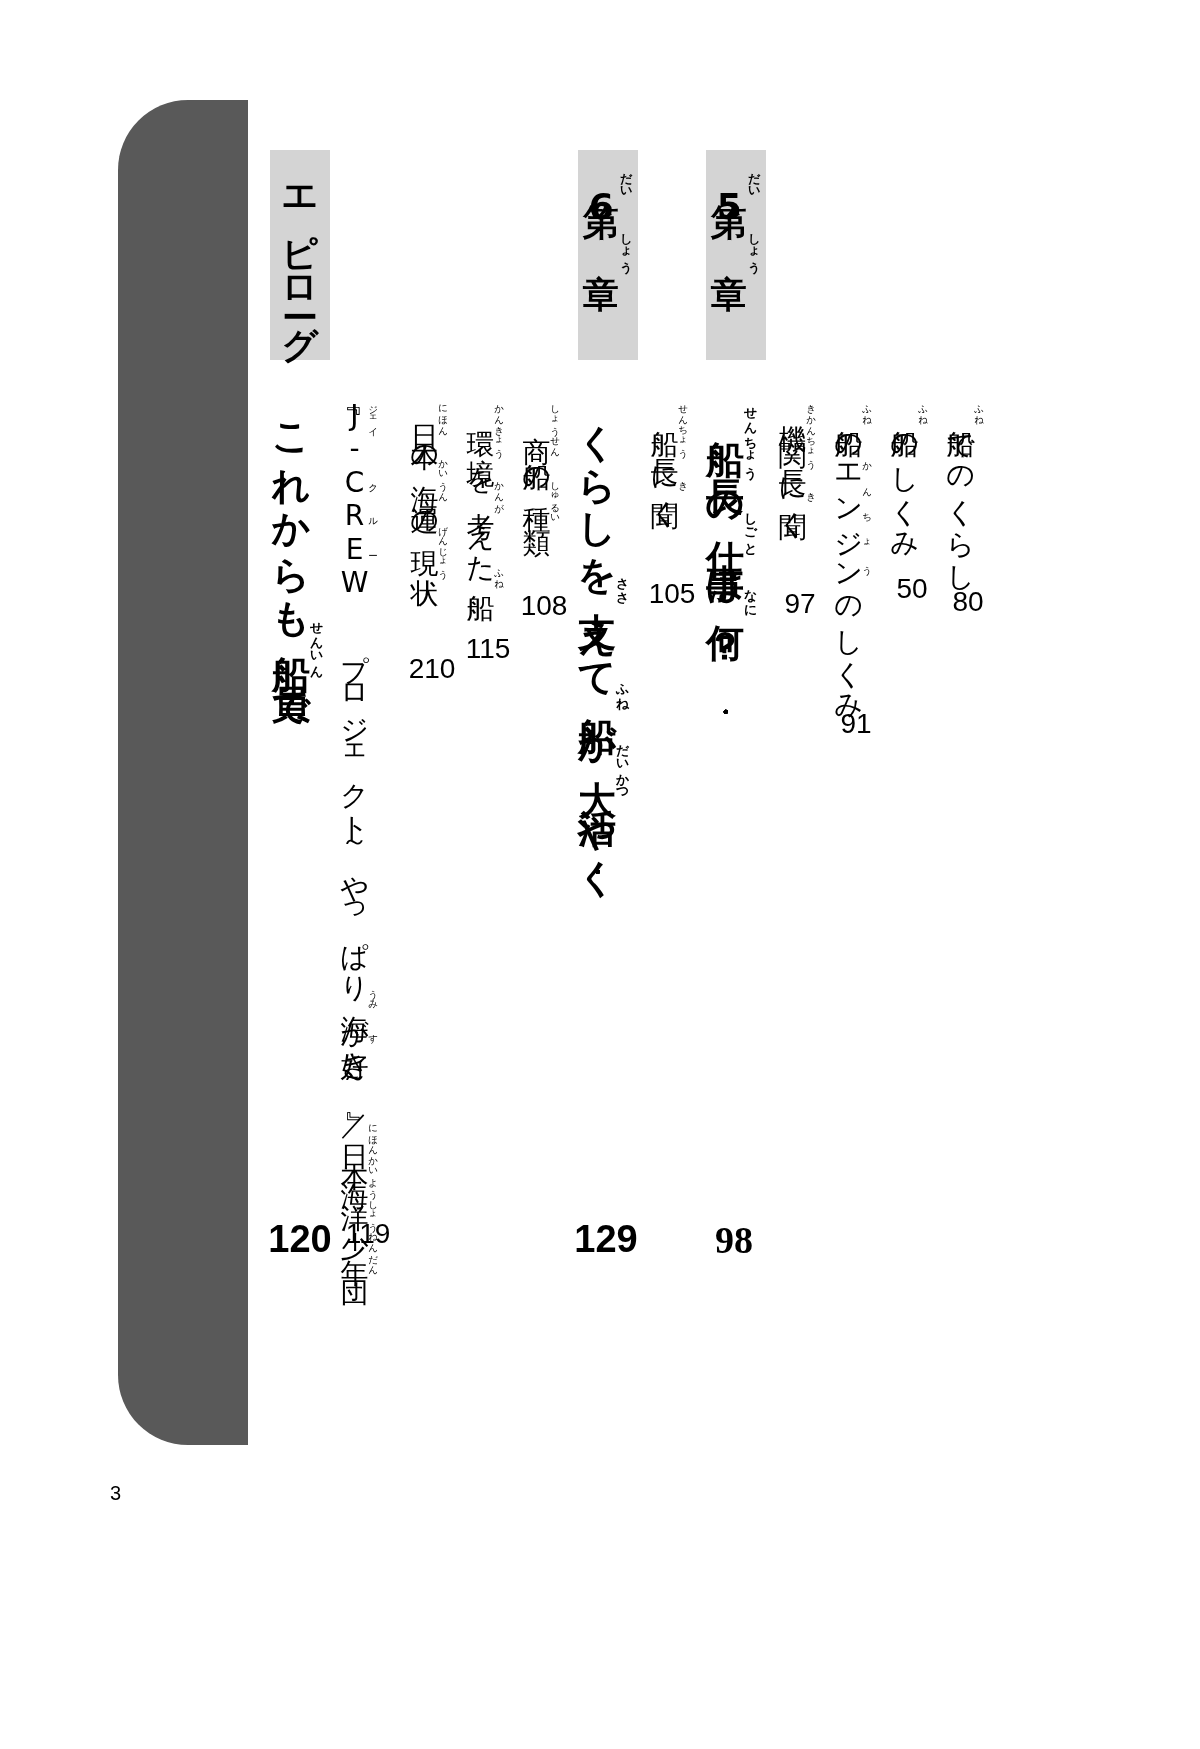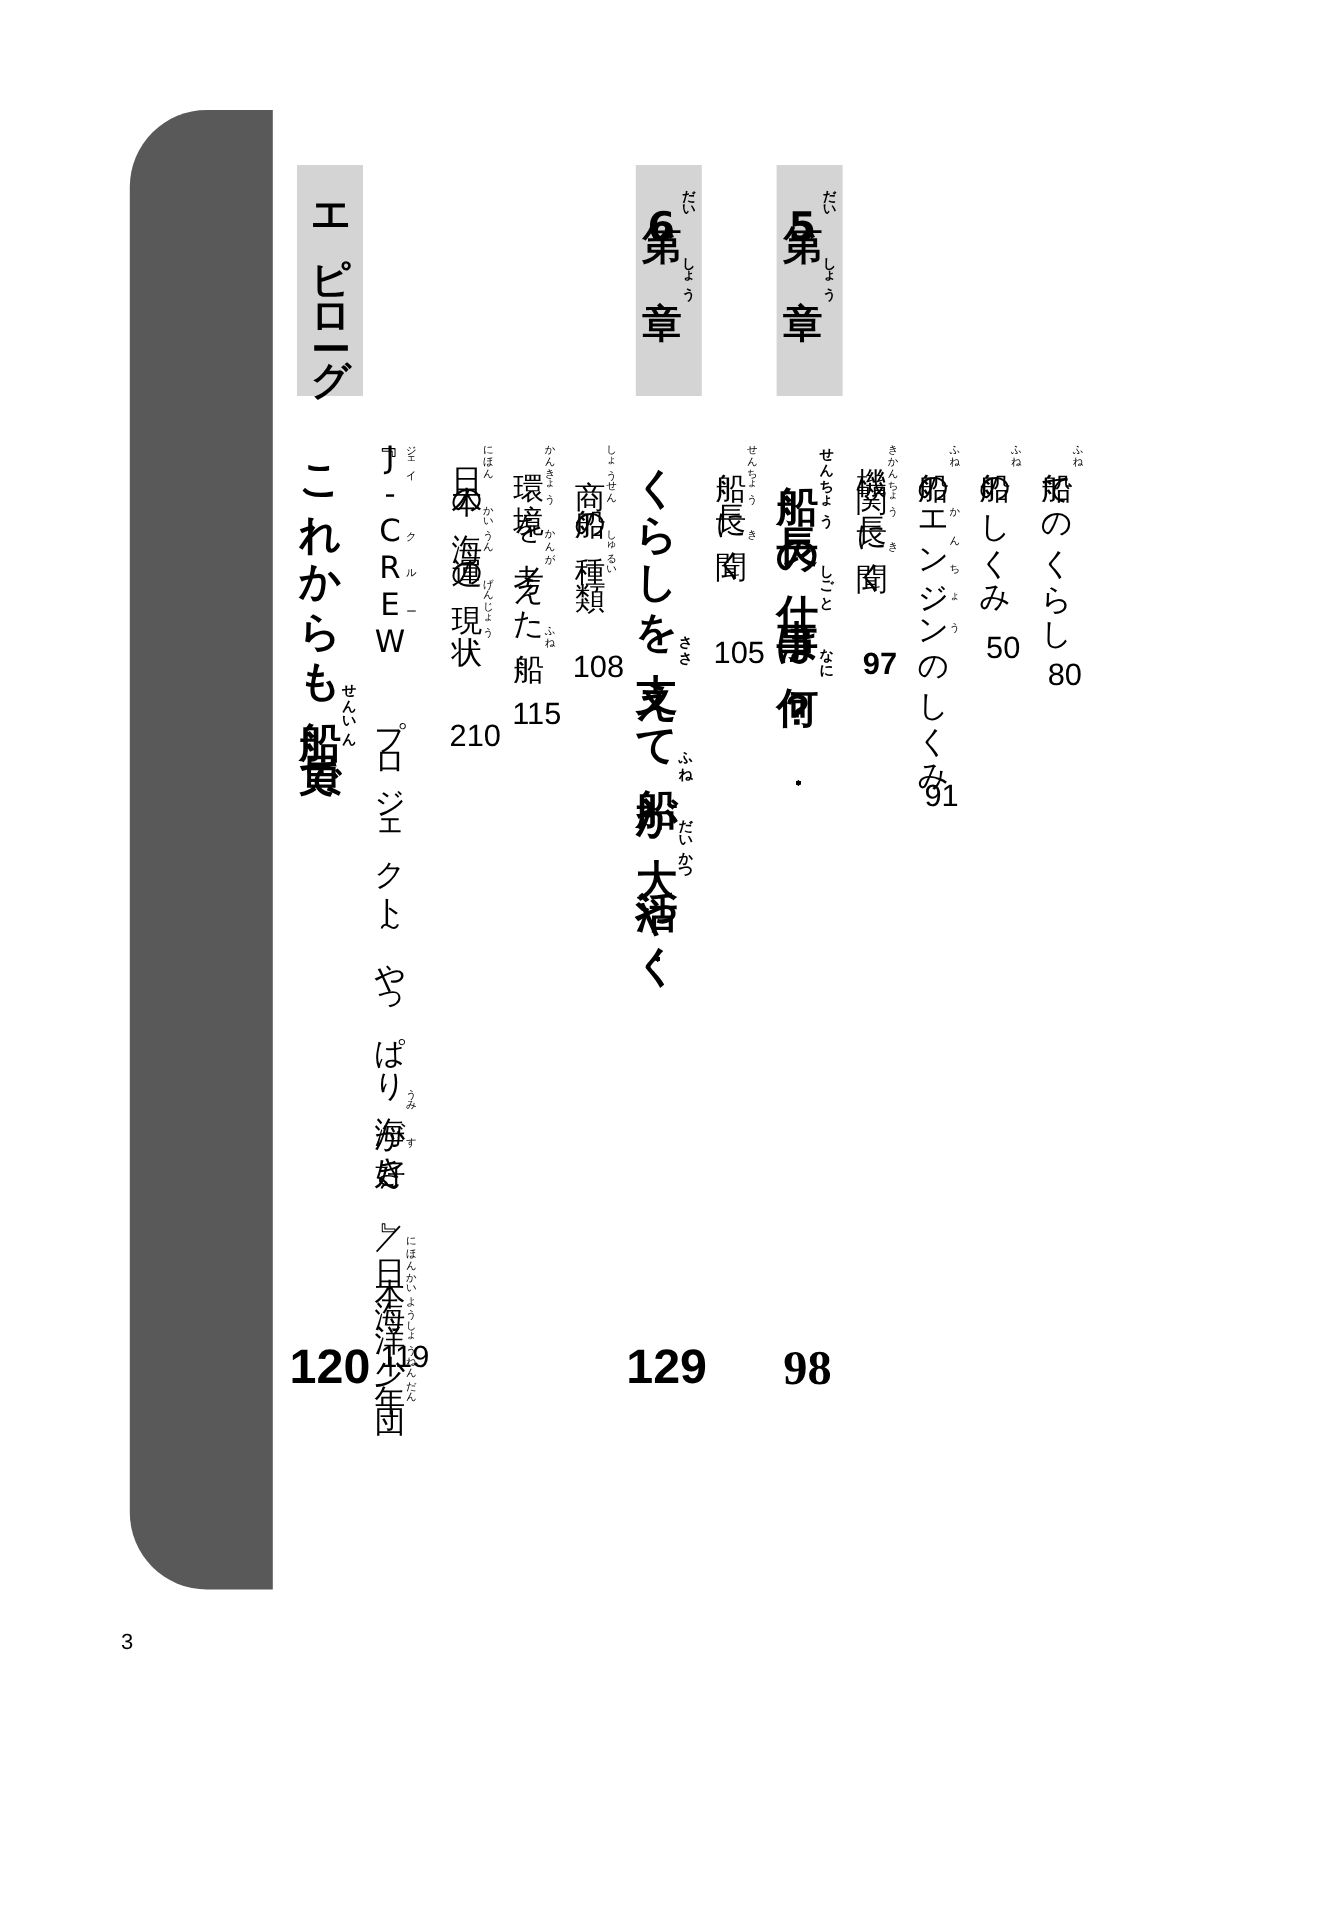--- a/index.html
+++ b/index.html
@@ -89,21 +89,21 @@
     text-align: center;
   }
   .entry .pagenum {
     position: absolute;
     left: 50%;
     transform: translateX(-50%);
     font-size: 28px;
     font-family: "Liberation Sans", sans-serif;
   }
   .entry .pagenum.big {
-    font-size: 44px;
+    font-size: 38px;
     font-weight: bold;
     text-align: right;
   }
 
   
   ruby { ruby-position: over; }
   rt {
     font-size: 0.34em;
     letter-spacing: 0;
   }
@@ -116,42 +116,42 @@
 <div class="chapter-box" style="left:706px; top:150px; width:60px; height:210px;">
   <span class="vtext">
     <ruby>第<rt>だい</rt></ruby>5<ruby>章<rt>しょう</rt></ruby>
   </span>
 </div>
 
 <div class="entry" style="left:946px; top:398px; width:44px;">
   <span class="vtext title">
     <ruby>船<rt>ふね</rt></ruby>でのくらし
   </span>
-  <span class="pagenum" style="top:200px;">80</span>
+  <span class="pagenum" style="top:188px;">80</span>
 </div>
 
 <div class="entry" style="left:890px; top:398px; width:44px;">
   <span class="vtext title">
     <ruby>船<rt>ふね</rt></ruby>のしくみ
   </span>
   <span class="pagenum" style="top:175px;">50</span>
 </div>
 
 <div class="entry" style="left:834px; top:398px; width:44px;">
   <span class="vtext title">
     <ruby>船<rt>ふね</rt></ruby>の<ruby>エンジン<rt>かんちょう</rt></ruby>のしくみ
   </span>
   <span class="pagenum" style="top:310px;">91</span>
 </div>
 
 <div class="entry" style="left:778px; top:398px; width:44px;">
   <span class="vtext title">
     <ruby>機<rt>き</rt></ruby><ruby>関<rt>かん</rt></ruby><ruby>長<rt>ちょう</rt></ruby>に<ruby>聞<rt>き</rt></ruby>く
   </span>
-  <span class="pagenum" style="top:190px;font-weight:bold;">97</span>
+  <span class="pagenum" style="top:190px;">97</span>
 </div>
 
 <div class="entry" style="left:706px; top:398px; width:56px;">
   <span class="vtext title big">
     <ruby>船<rt>せん</rt></ruby><ruby>長<rt>ちょう</rt></ruby>の<ruby>仕<rt>し</rt></ruby><ruby>事<rt>ごと</rt></ruby>は<ruby>何<rt>なに</rt></ruby>？
   </span>
   <span class="leader" style="top:300px; writing-mode:vertical-rl;">・・・・・・・・・・・・・・</span>
   <span class="pagenum big" style="top:820px;font-family:Liberation Serif, serif;">98</span>
 </div>
 

